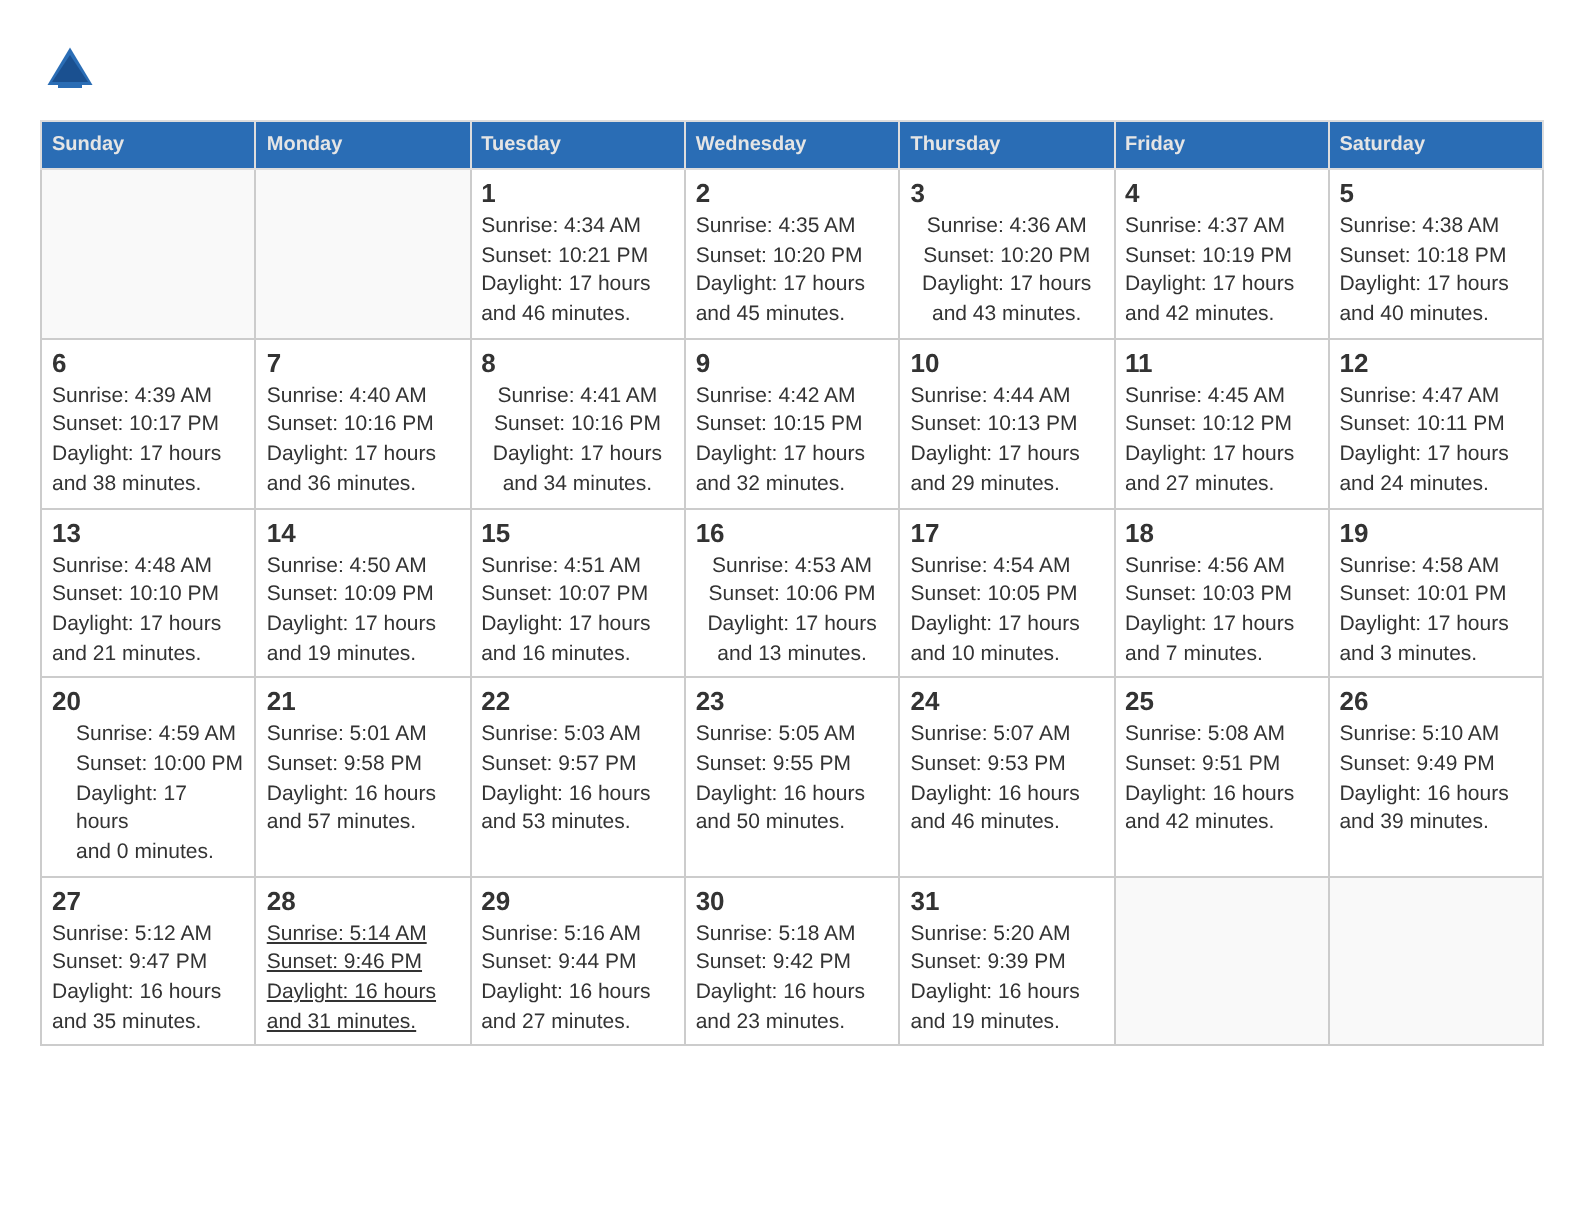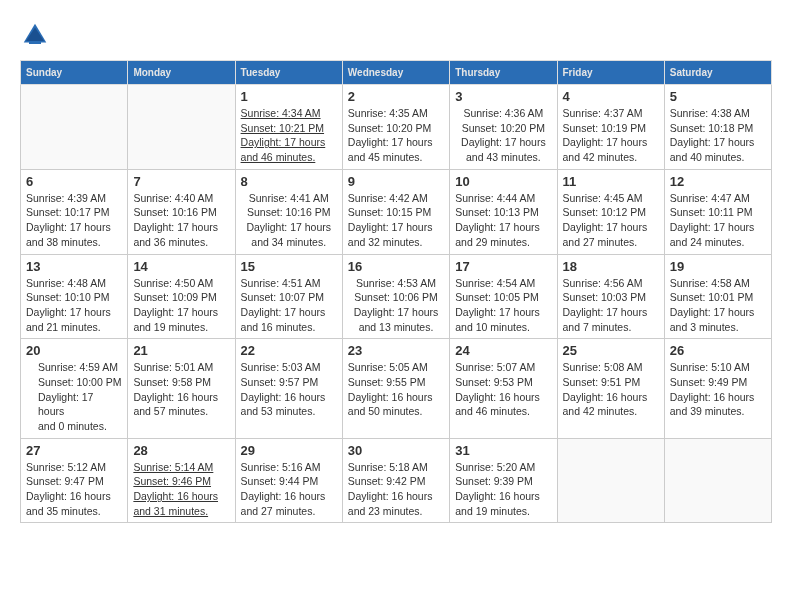--- a/index.html
+++ b/index.html
@@ -121,21 +121,21 @@
         <th>Friday</th>
         <th>Saturday</th>
       </tr>
   </thead>
   <tbody id="calendar-body">
   <tr>
         <td class="empty"></td>
         <td class="empty"></td>
         <td>
           <span class="day-number">1</span>
-          <div class="day-info" style="white-space: pre-line; text-decoration: underline;">Sunrise: 4:34 AM
+          <div class="day-info" style="white-space: pre-line;">Sunrise: 4:34 AM
 Sunset: 10:21 PM
 Daylight: 17 hours
 and 46 minutes.</div>
         </td>
         <td>
           <span class="day-number">2</span>
           <div class="day-info" style="white-space: pre-line;">Sunrise: 4:35 AM
 Sunset: 10:20 PM
 Daylight: 17 hours
 and 45 minutes.</div>

